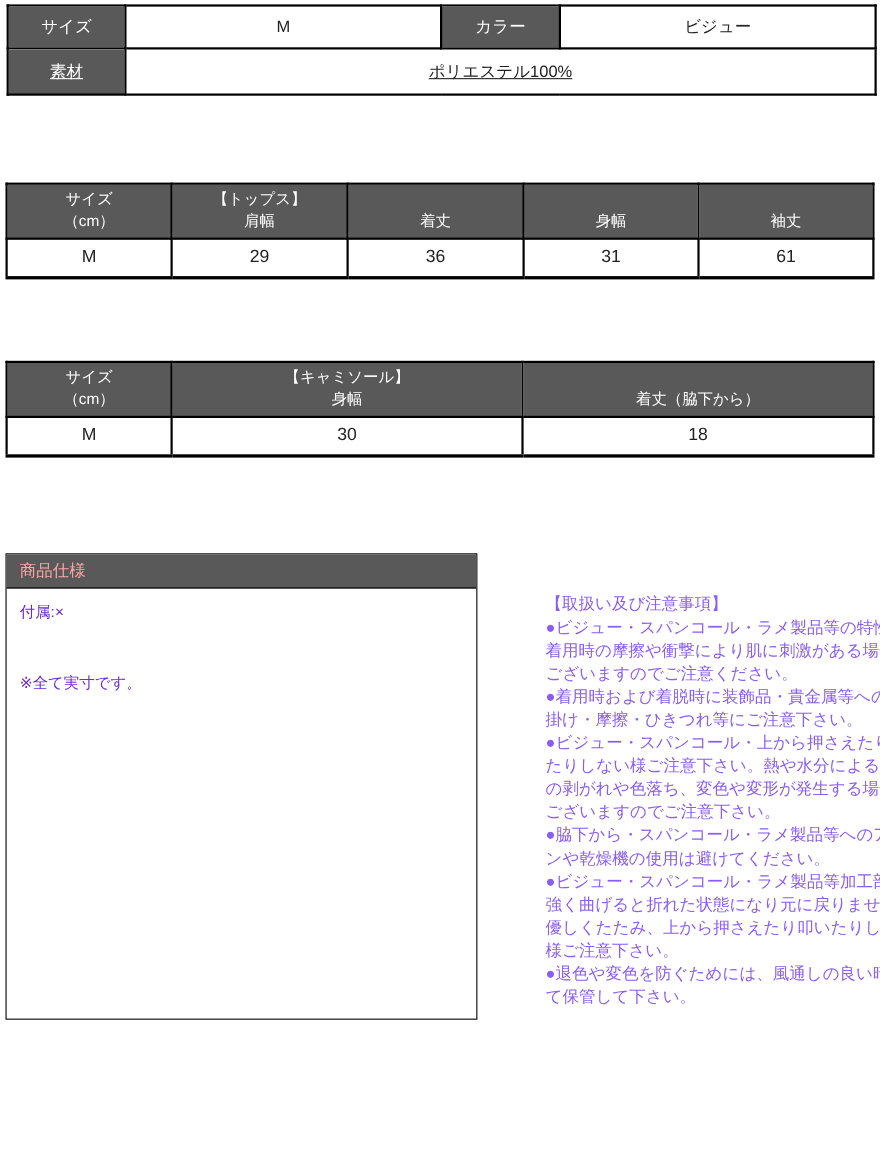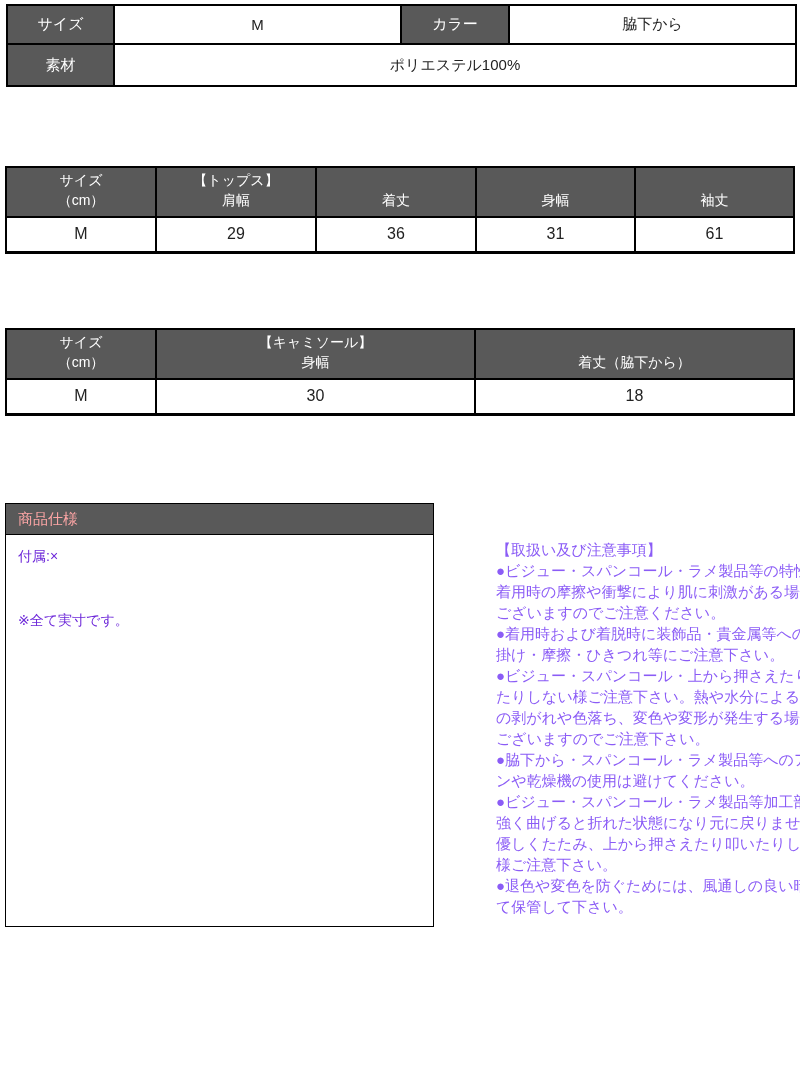--- a/index.html
+++ b/index.html
@@ -9,21 +9,21 @@
     overflow:hidden;
   }
   .abs{position:absolute;}
   table{border-collapse:collapse;table-layout:fixed;}
   td,th{box-sizing:border-box;overflow:hidden;}
 
   
   .t1{left:6px;top:4px;width:789px;}
   .t1 td{border:2px solid #000;text-align:center;font-size:15px;background:#fff;}
   .t1 .r1 td{height:39px;}
-  .t1 .r2 td{height:42px;}
+  .t1 .r2 td{height:42px;text-decoration:underline;}
   .darkcell{background:#595959 !important;color:#fff;font-size:14px;}
 
   
   .sz{width:788px;}
   .sz th{
     border:2px solid #000;background:#595959;color:#fff;
     font-weight:normal;font-size:14px;vertical-align:bottom;
     padding:0 0 6px 0;height:50px;
   }
   .sz th .hl{line-height:20px;text-align:center;}
@@ -58,21 +58,21 @@
     <col style="width:107px">
       <col style="width:287px">
       <col style="width:108px">
       <col style="width:287px">
   </colgroup>
   <tbody>
       <tr class="r1">
     <td class="darkcell">サイズ</td>
     <td>M</td>
     <td class="darkcell">カラー</td>
-    <td>脇下から</td>
+    <td>ビジュー</td>
   </tr>
   <tr class="r2">
     <td class="darkcell">素材</td>
     <td colspan="3">ポリエステル100%</td>
   </tr>
 </tbody>
   </table>
 
 <table class="abs sz t2">
   <colgroup>

